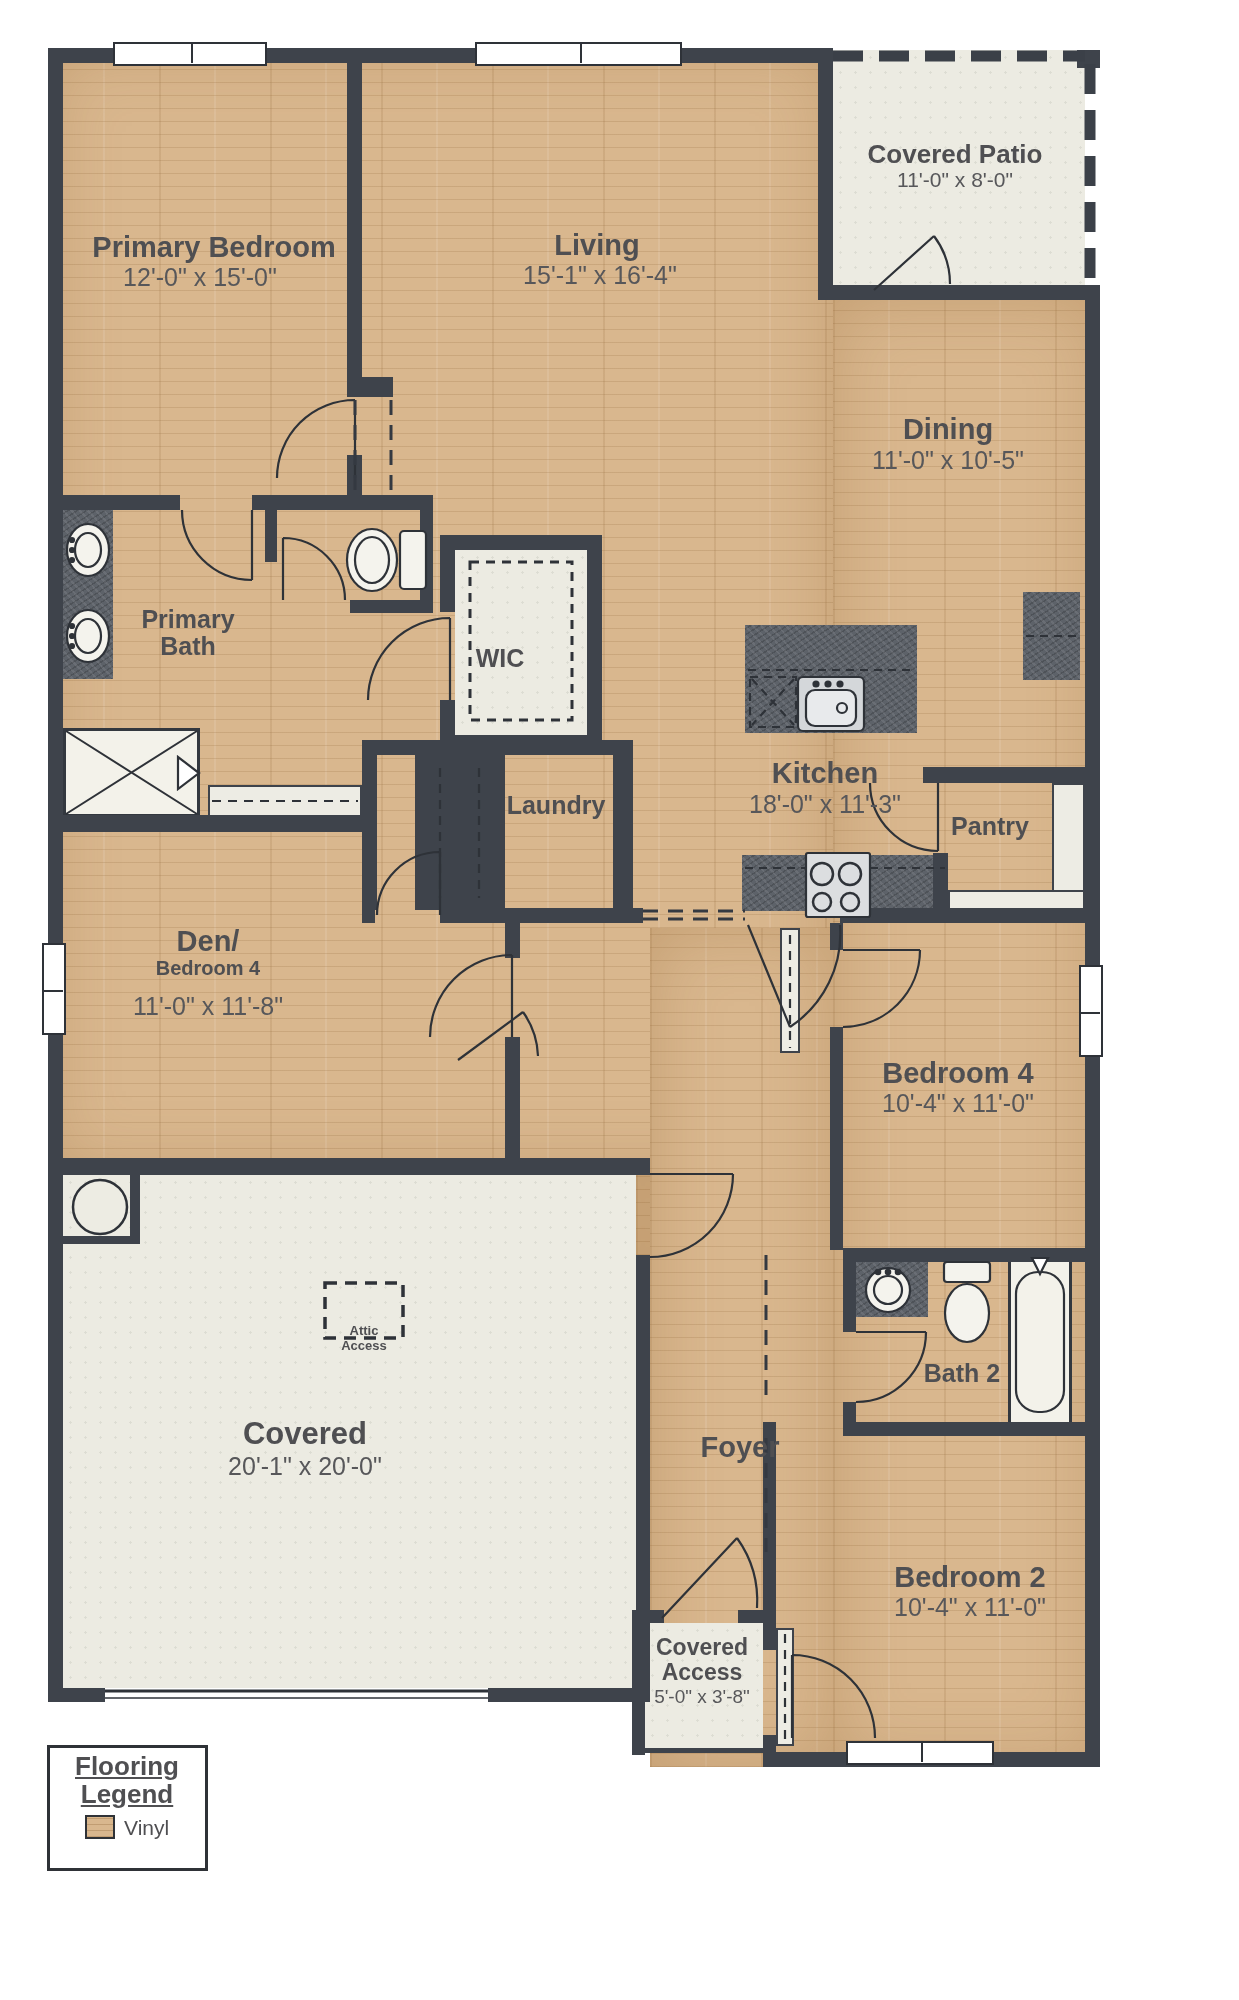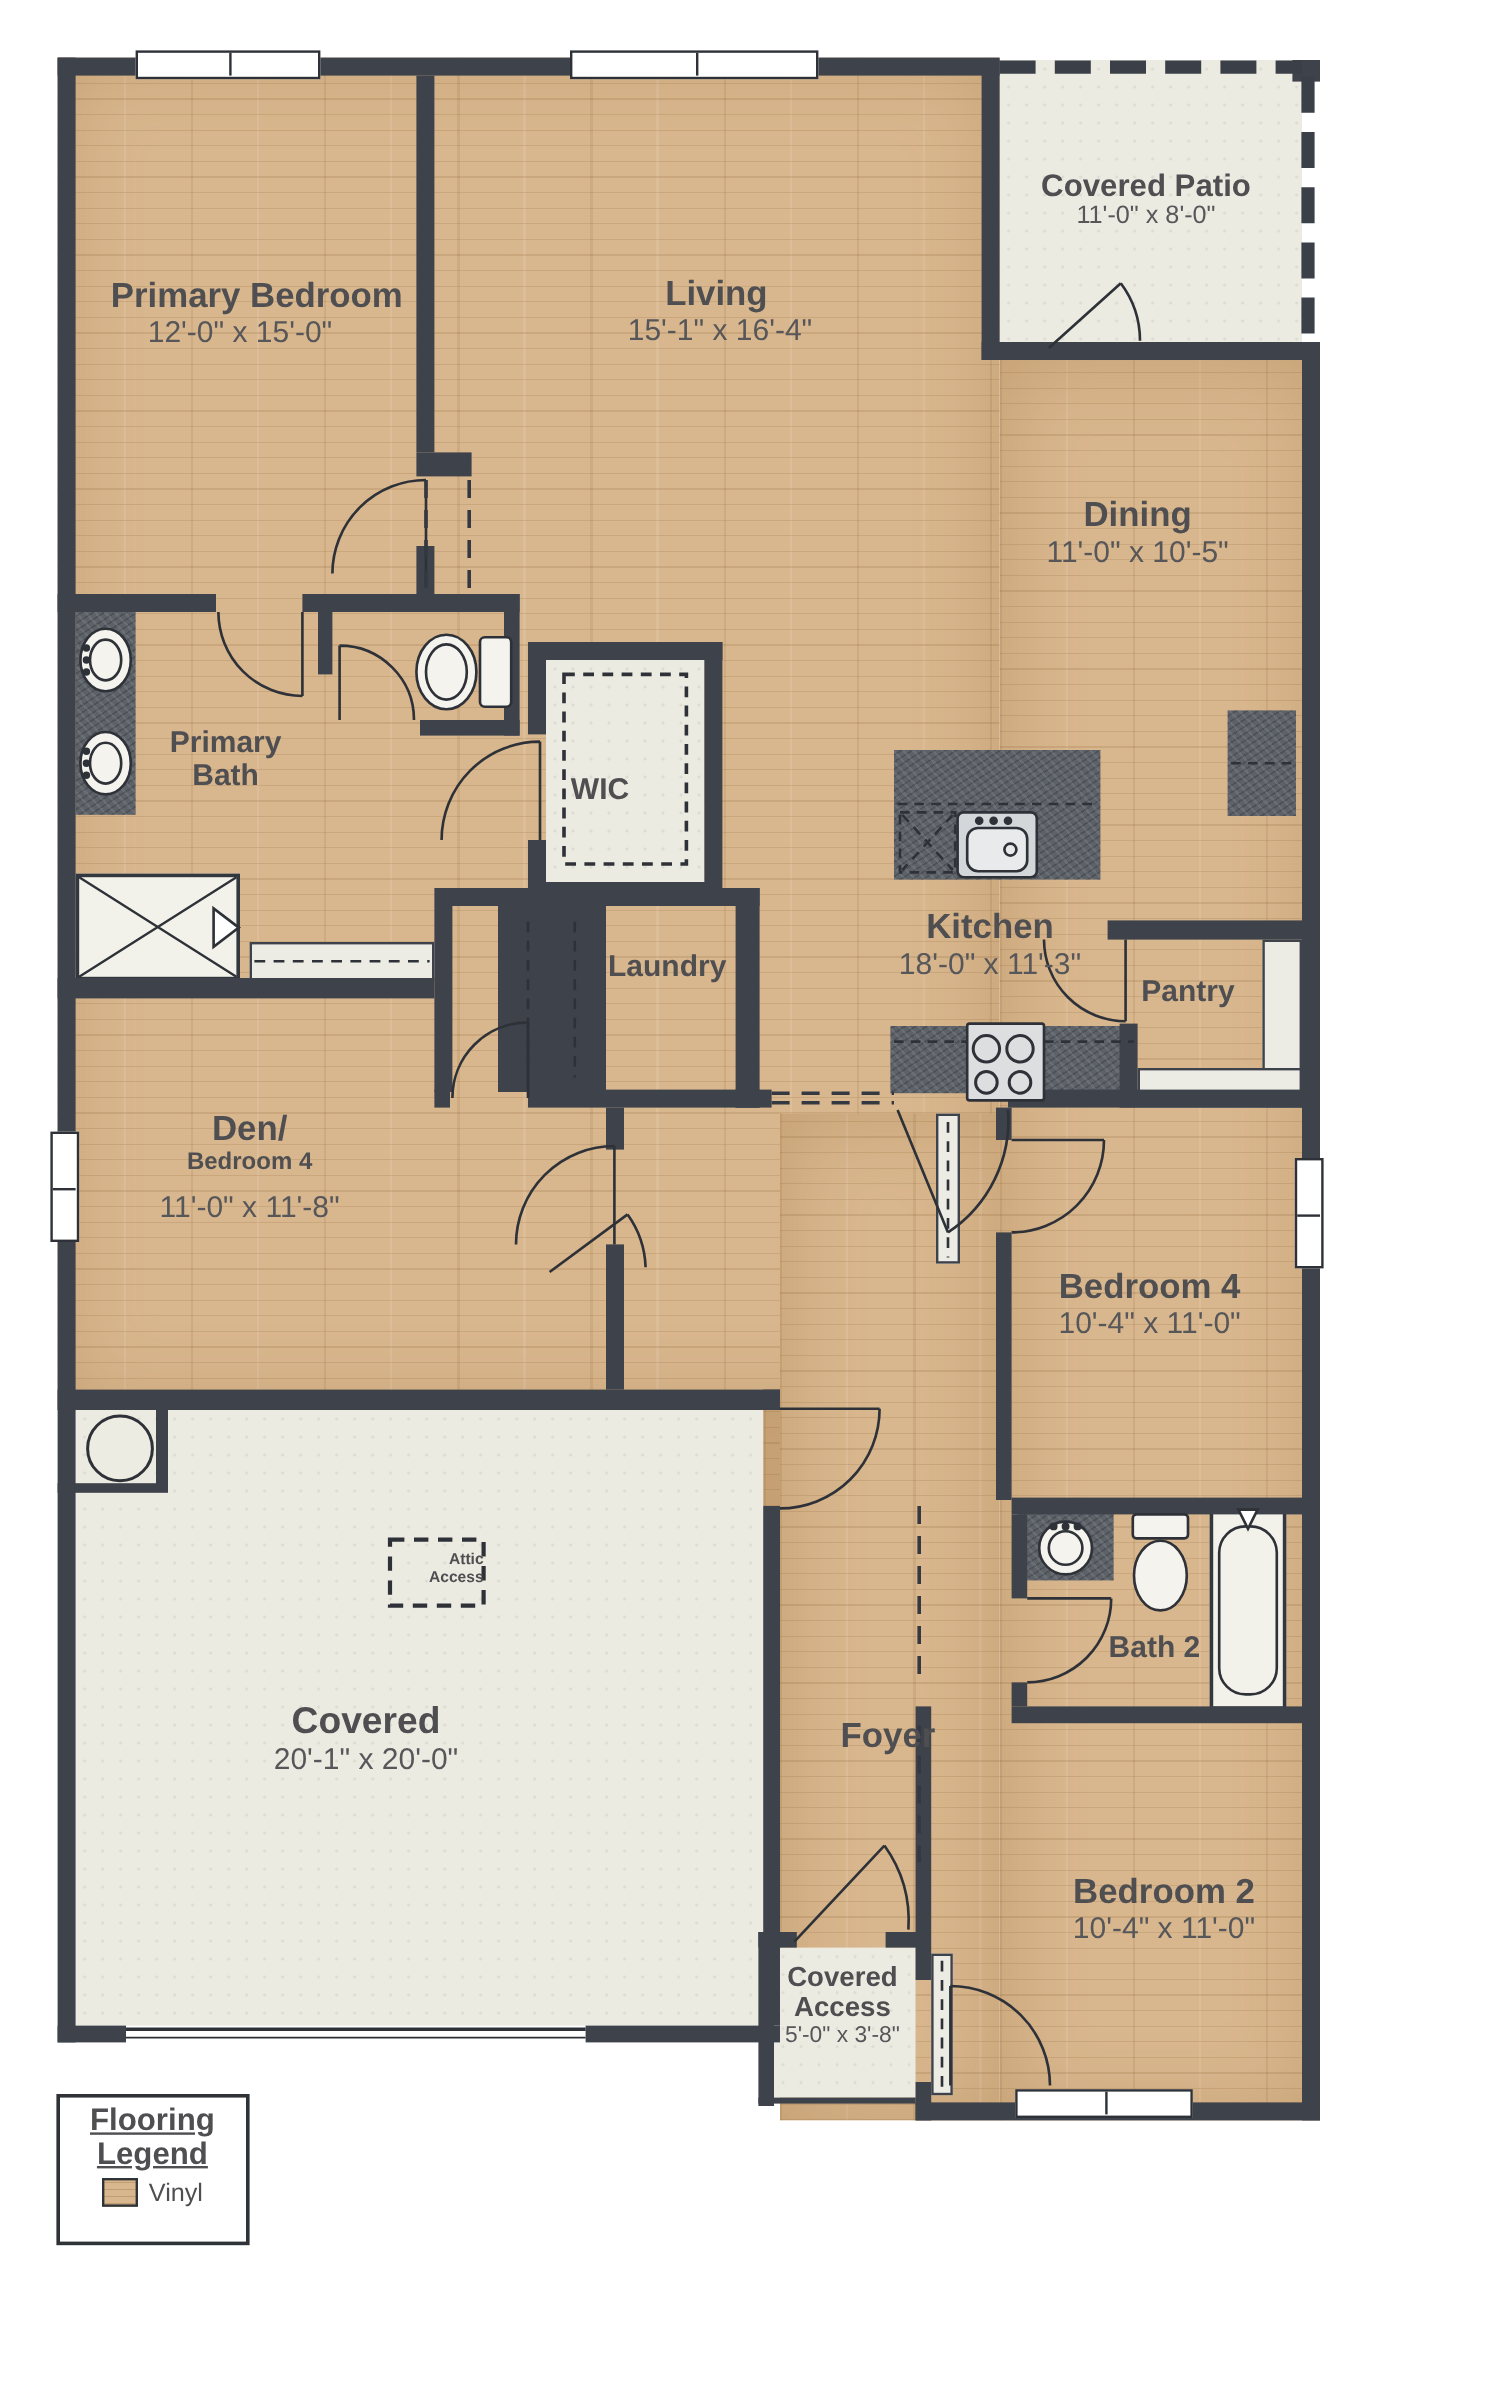--- a/index.html
+++ b/index.html
@@ -28,21 +28,21 @@
        white-space:nowrap;text-align:center;line-height:1.05;}
   .dims{font-weight:500;color:#57575a;}
   .legendbox{background:#fff;border:3px solid #2f3237;box-sizing:border-box;}
   .legendtitle{text-decoration:underline;}
   .swatch{background-color:#d9b78e;border:2px solid #2f3237;box-sizing:border-box;
     background-image:repeating-linear-gradient(0deg, rgba(148,108,62,.35) 0 1px, rgba(0,0,0,0) 1px 6px);}
   .watermark{position:absolute;left:4px;top:1788px;font-size:97px;font-weight:400;
      letter-spacing:14px;white-space:nowrap;color:rgba(225,225,225,.28);
      -webkit-text-stroke:2.5px rgba(118,118,118,.8);z-index:40;}
   .attic-txt{position:absolute;color:#4f4f52;font-weight:700;font-size:13px;line-height:1.15;
-     text-align:right;z-index:30;}
+     text-align:center;z-index:30;margin-top:32px;}
 </style>
 </head>
 <body>
 
 <div class="page">
 
   <div id="floors">
       <div class="abs wood" style="left: 48px; top: 48px; width: 785px; height: 1127px; z-index: 1;"></div>
       <div class="abs wood" style="left: 833px; top: 300px; width: 267px; height: 1467px; z-index: 1;"></div>
       <div class="abs wood" style="left: 650px; top: 928px; width: 183px; height: 839px; z-index: 1;"></div>

